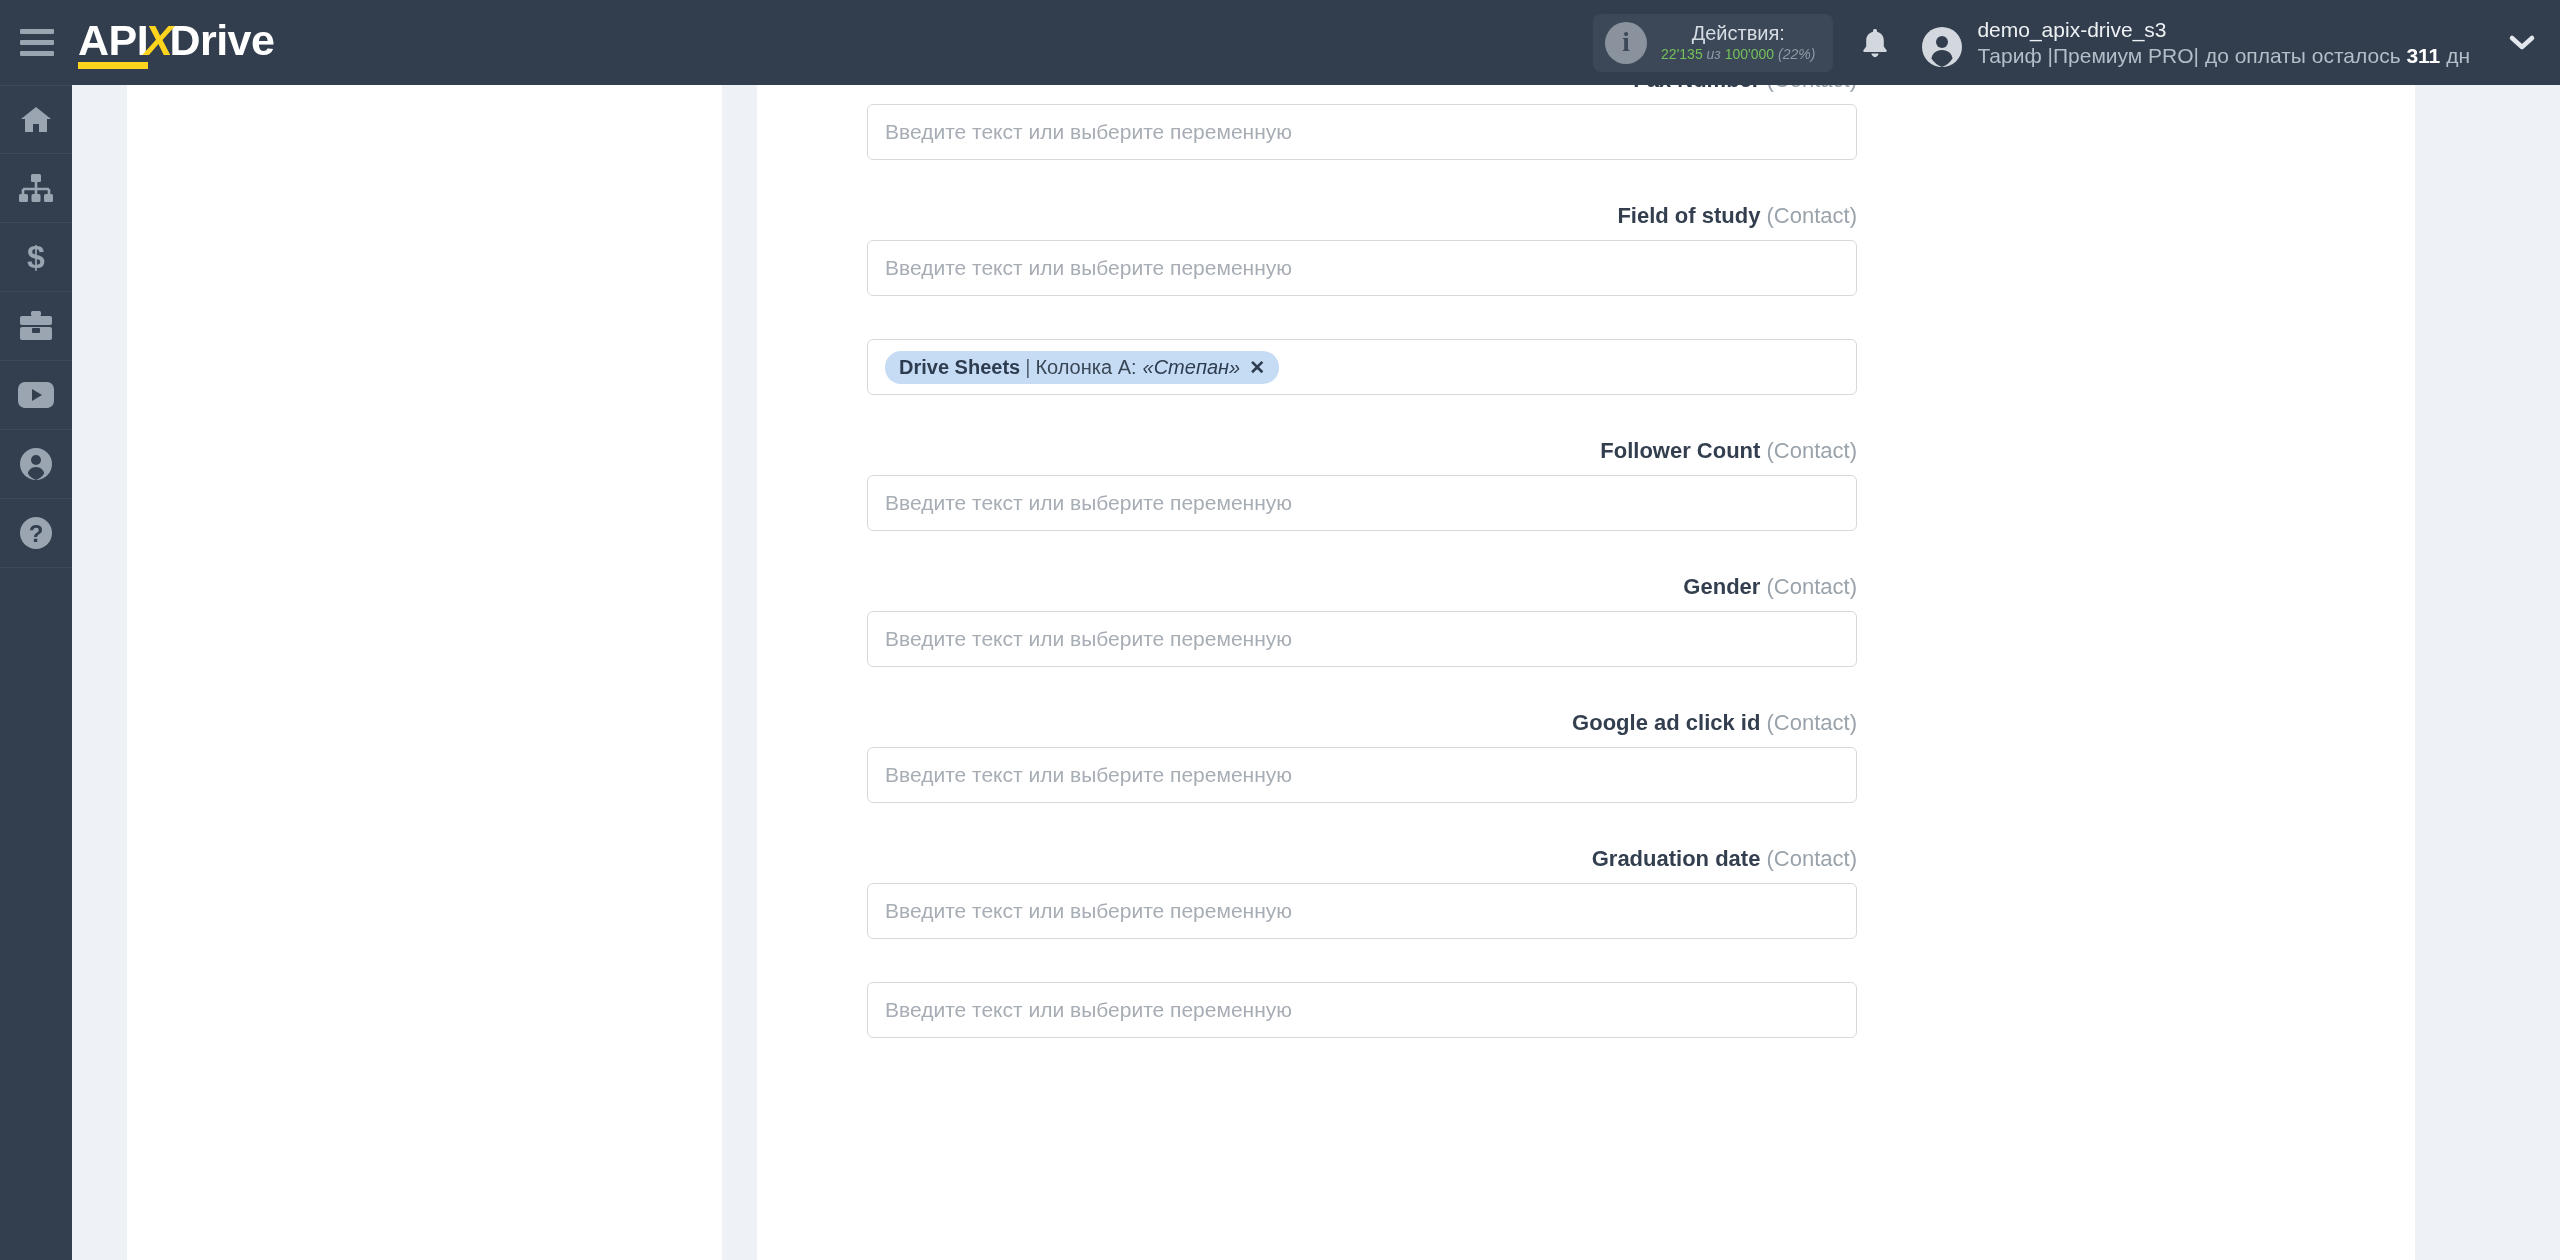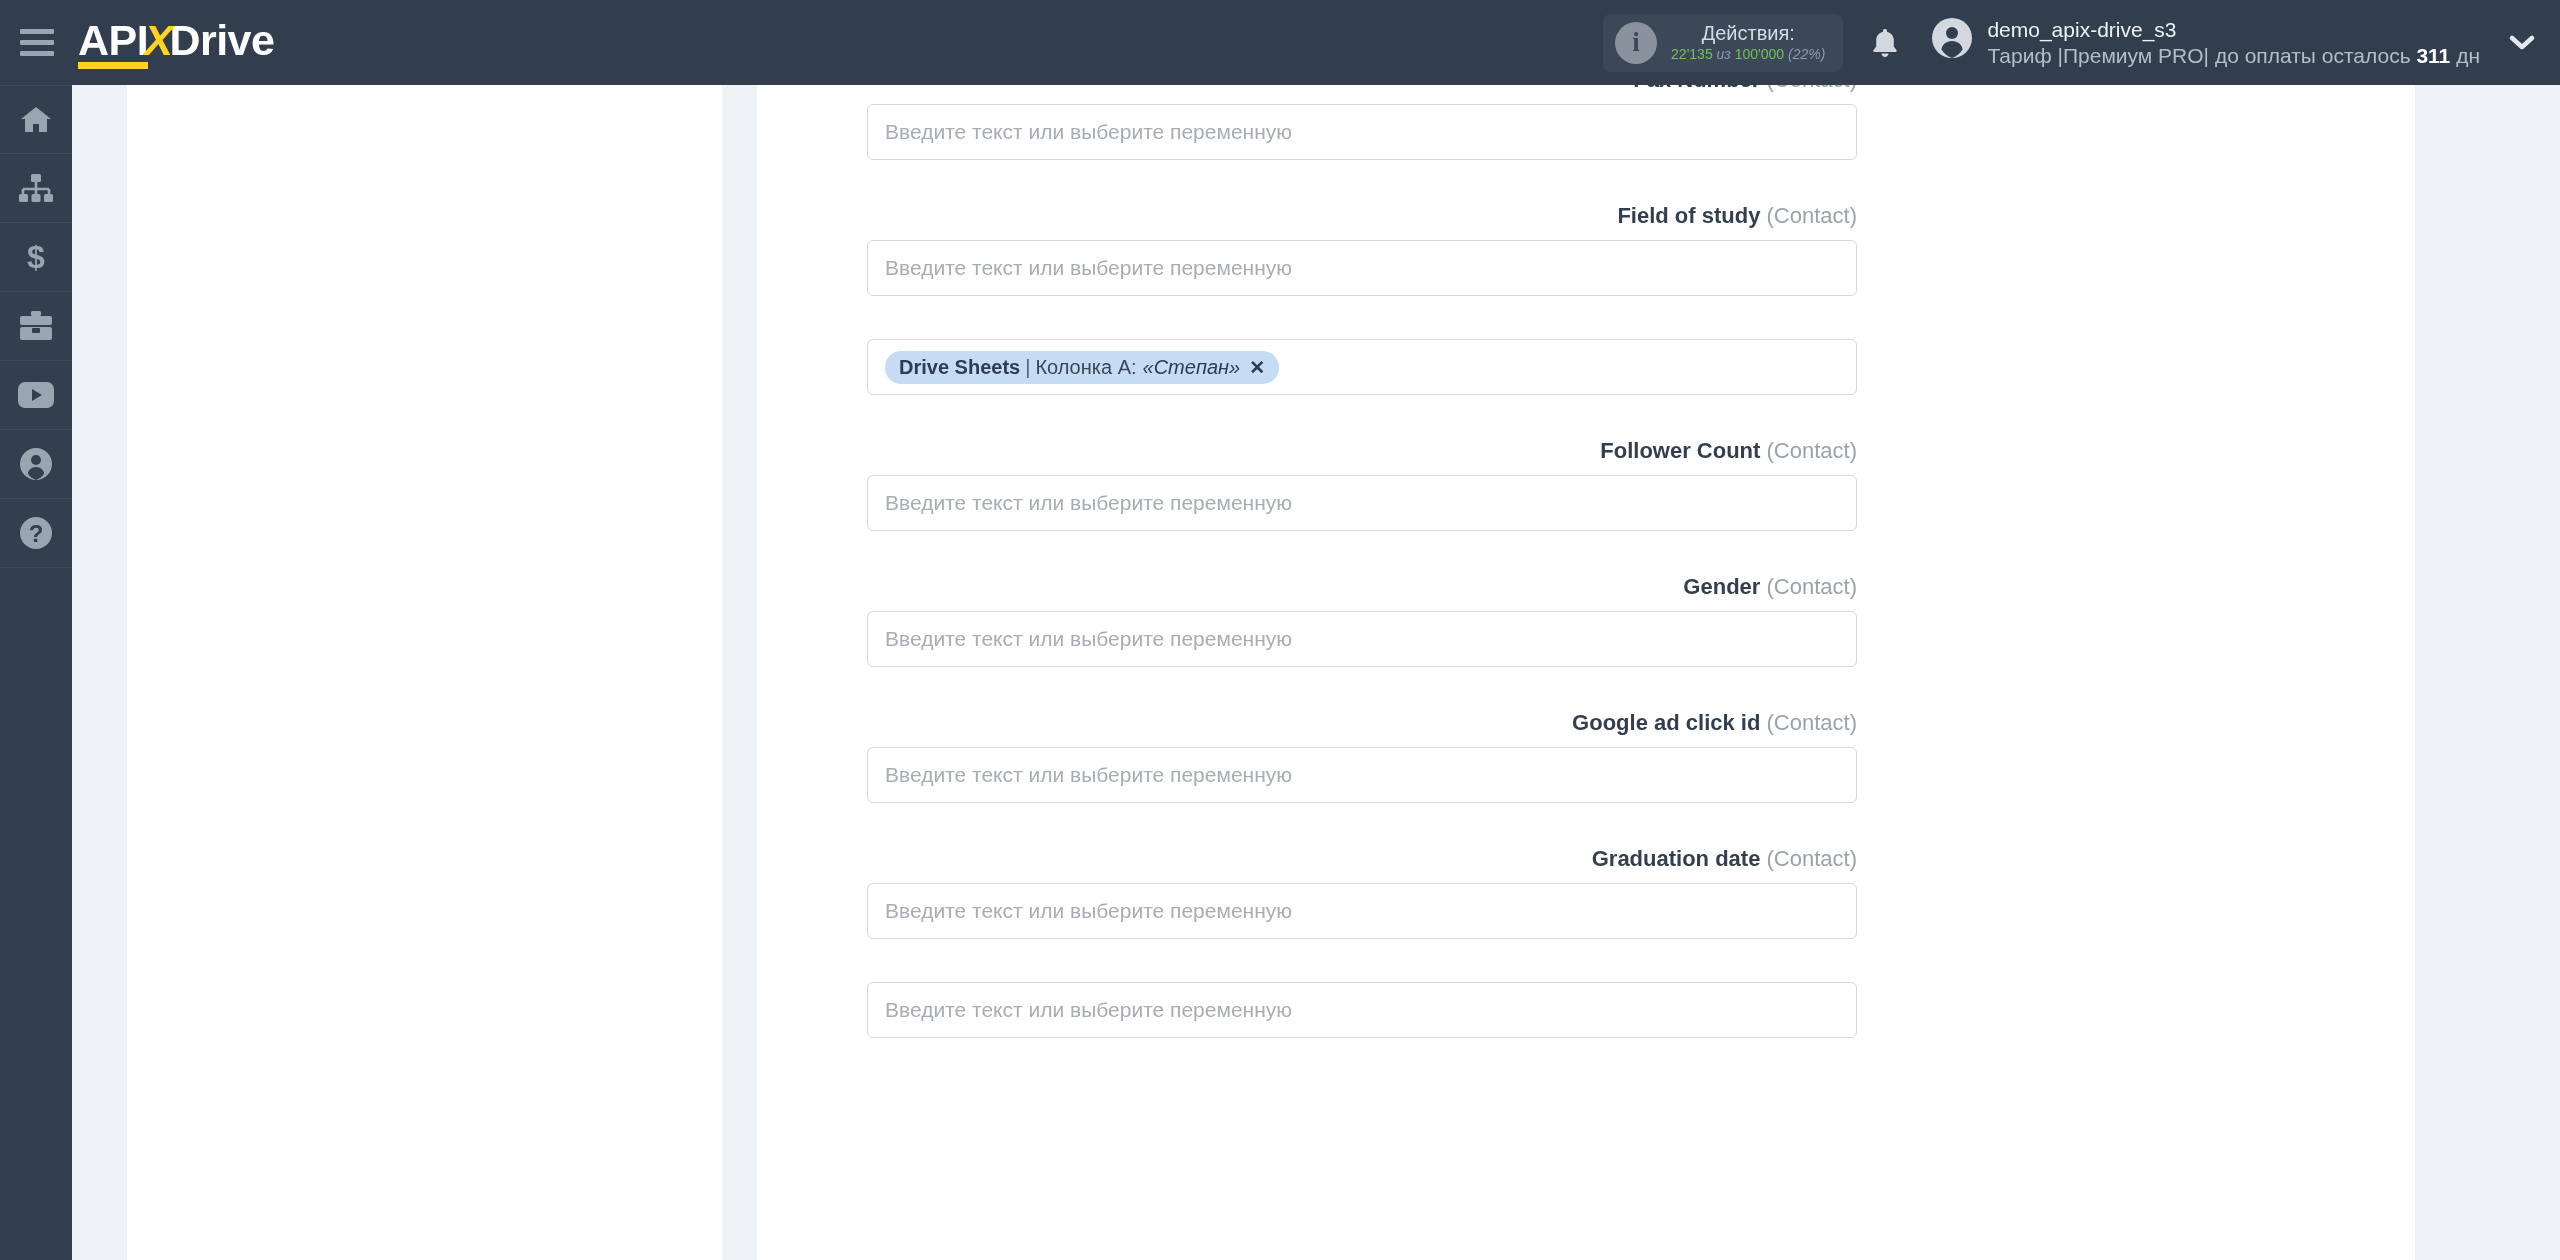--- a/index.html
+++ b/index.html
@@ -117,23 +117,23 @@
 
   .bell {
     margin-right: 30px;
     cursor: pointer;
     display: flex;
     align-items: center;
   }
 
   .user-block {
     display: flex;
-    align-items: flex-start;
-    cursor: pointer;
-    margin-right: 28px;
+    align-items: flex-end;
+    cursor: pointer;
+    margin-right: 38px;
   }
   .avatar {
     width: 42px; height: 42px;
     margin-right: 14px;
     flex: none;
   }
   .user-text { line-height: 1.2; }
   .user-name {
     font-size: 21px;
     color: #eef1f4;

